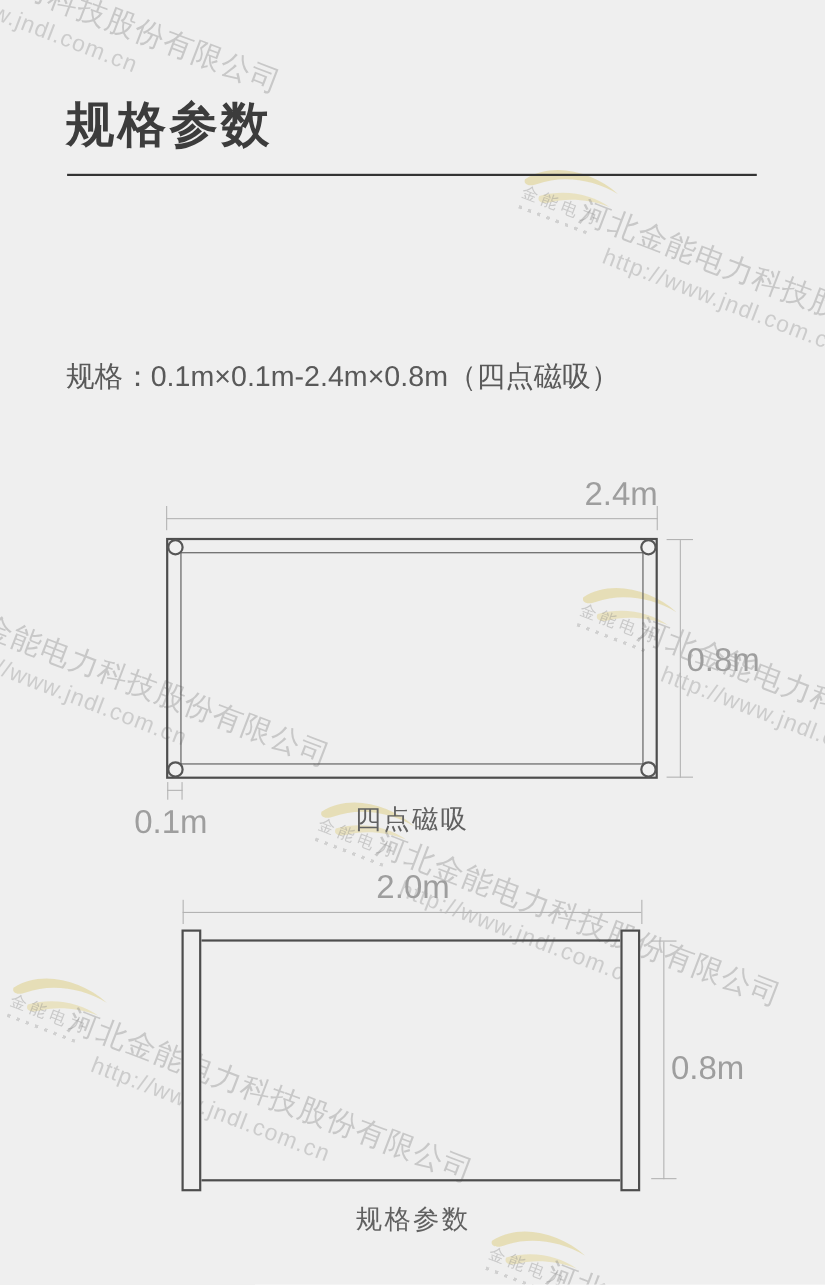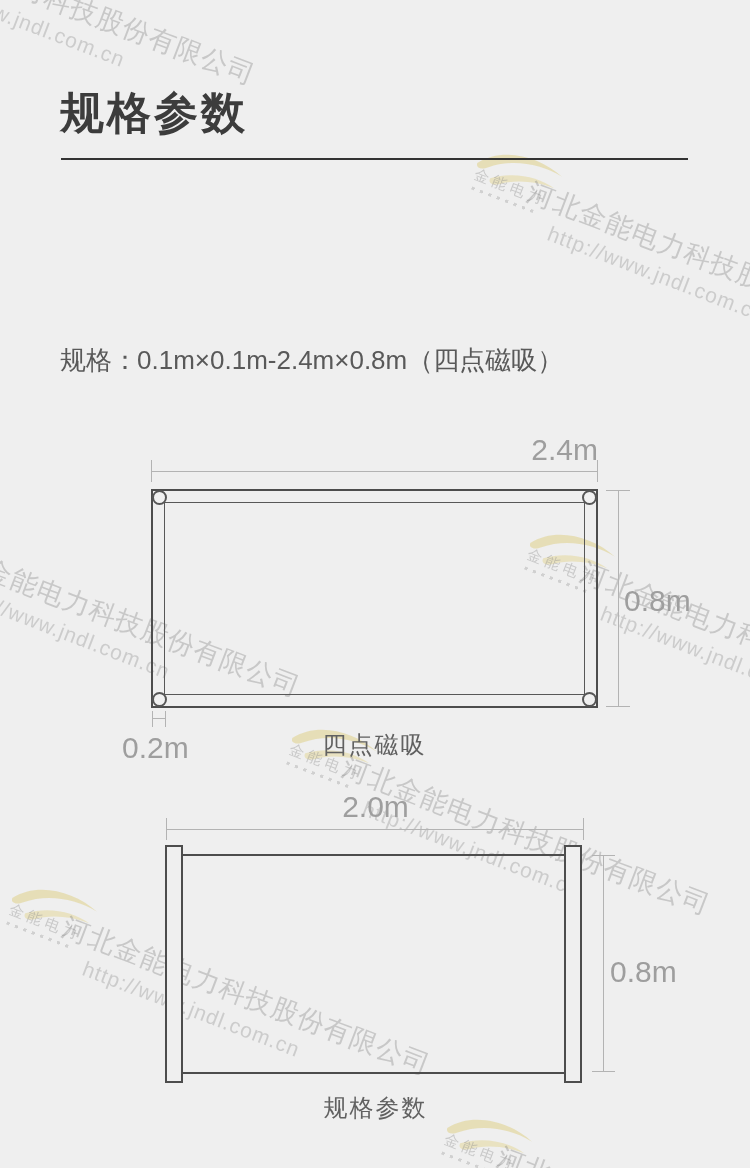--- a/index.html
+++ b/index.html
@@ -39,21 +39,21 @@
   .content{position:absolute;inset:0;z-index:2;}
   .page-title{
     position:absolute;left:60px;top:84px;
     font-size:44px;font-weight:600;letter-spacing:3px;color:#3c3c3c;
   }
   .title-rule{
     position:absolute;left:61px;top:158px;width:627px;height:2px;background:#333;
   }
   .info-row{position:absolute;left:60px;font-size:26px;color:#595959;white-space:nowrap;}
   .info-label{display:inline-block;width:77px;}
-  .row-1{top:228px}.row-2{top:278px}.row-3{top:343px}.row-4{top:373px}
+  .row-1{top:228px}.row-2{top:278px}.row-3{top:325px}.row-4{top:373px}
   
   .dim-label{position:absolute;font-size:30px;color:#9e9e9e;white-space:nowrap;}
   .dim-h{position:absolute;height:1px;background:#b3b3b3;}
   .dim-v{position:absolute;width:1px;background:#b3b3b3;}
   .caption{
     position:absolute;font-size:24px;color:#616161;letter-spacing:2px;
     text-align:center;white-space:nowrap;
   }
   
   .d1-outer{
@@ -183,21 +183,21 @@
       <div class="corner-circle" style="left:582px;top:692px"></div>
 
       <div class="dim-v" style="left:618px;top:491px;height:216px"></div>
       <div class="dim-h" style="left:606px;top:490px;width:24px"></div>
       <div class="dim-h" style="left:606px;top:706px;width:24px"></div>
       <div class="dim-label" style="left:624px;top:584px">0.8m</div>
 
       <div class="dim-v" style="left:152px;top:711px;height:16px"></div>
       <div class="dim-v" style="left:165px;top:711px;height:16px"></div>
       <div class="dim-h" style="left:152px;top:718px;width:14px"></div>
-      <div class="dim-label" style="left:122px;top:731px">0.2m</div>
+      <div class="dim-label" style="left:122px;top:731px">0.1m</div>
 
       <div class="caption" style="left:151px;top:729px;width:447px">四点磁吸</div>
     </div>
 
     <div>
       <div class="dim-label" style="left:167px;top:790px;width:417px;text-align:center">2.0m</div>
       <div class="dim-h" style="left:166px;top:829px;width:417px"></div>
       <div class="dim-v" style="left:166px;top:818px;height:22px"></div>
       <div class="dim-v" style="left:583px;top:818px;height:22px"></div>
 

